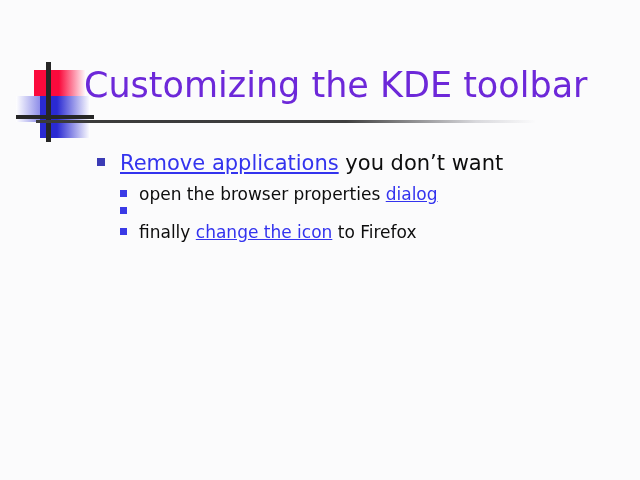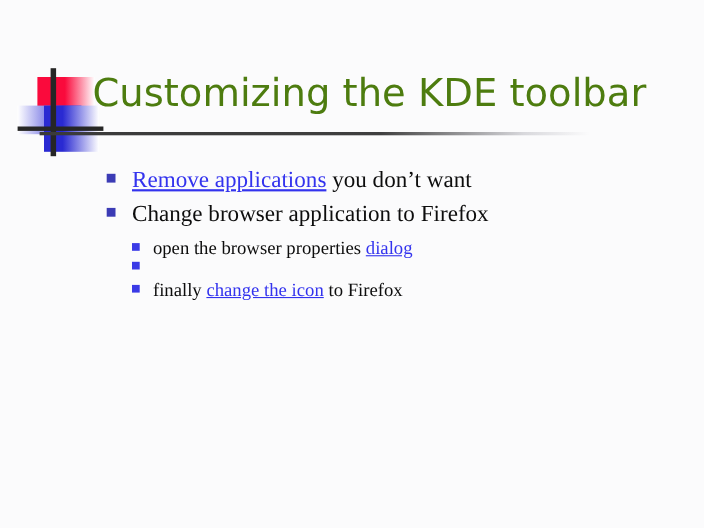--- a/index.html
+++ b/index.html
@@ -71,21 +71,21 @@
     background: #262626;
   }
 
   
   .title {
     position: absolute;
     left: 84px;
     top: 63px;
     font-size: 35px;
     line-height: 44px;
-    color: #4d7c0f;
+    color: #6d28d9;
     font-weight: normal;
     white-space: nowrap;
     letter-spacing: 0px;
   }
 
   
   .divider {
     position: absolute;
     left: 36px;
     top: 120px;
@@ -136,21 +136,20 @@
     width: 7px;
     height: 7px;
     background: #3a3ae6;
     margin-right: 12px;
     position: relative;
     top: -3px;
   }
 
   .txt {
     white-space: nowrap;
-    font-family: Liberation Serif, serif;
   }
 
   .lnk {
     color: #3333ee;
     text-decoration: underline;
   }
 </style>
 </head>
 <body>
 
@@ -166,24 +165,20 @@
 
   <div class="title">Customizing the KDE toolbar</div>
 
   <div class="divider"></div>
 
   <div class="body">
       <div class="bullet lvl1">
         <span class="marker"></span>
         <span class="txt"><span class="lnk">Remove applications</span><span> you don’t want</span></span>
       </div>
-      <div class="bullet lvl1">
-        <span class="marker"></span>
-        <span class="txt"><span>Change browser application to Firefox</span></span>
-      </div>
       <div class="bullet lvl2">
         <span class="marker"></span>
         <span class="txt"><span>open the browser properties </span><span class="lnk">dialog</span></span>
       </div>
       <div class="bullet lvl2">
         <span class="marker"></span>
       </div>
       <div class="bullet lvl2">
         <span class="marker"></span>
         <span class="txt"><span>finally </span><span class="lnk">change the icon</span><span> to Firefox</span></span>

